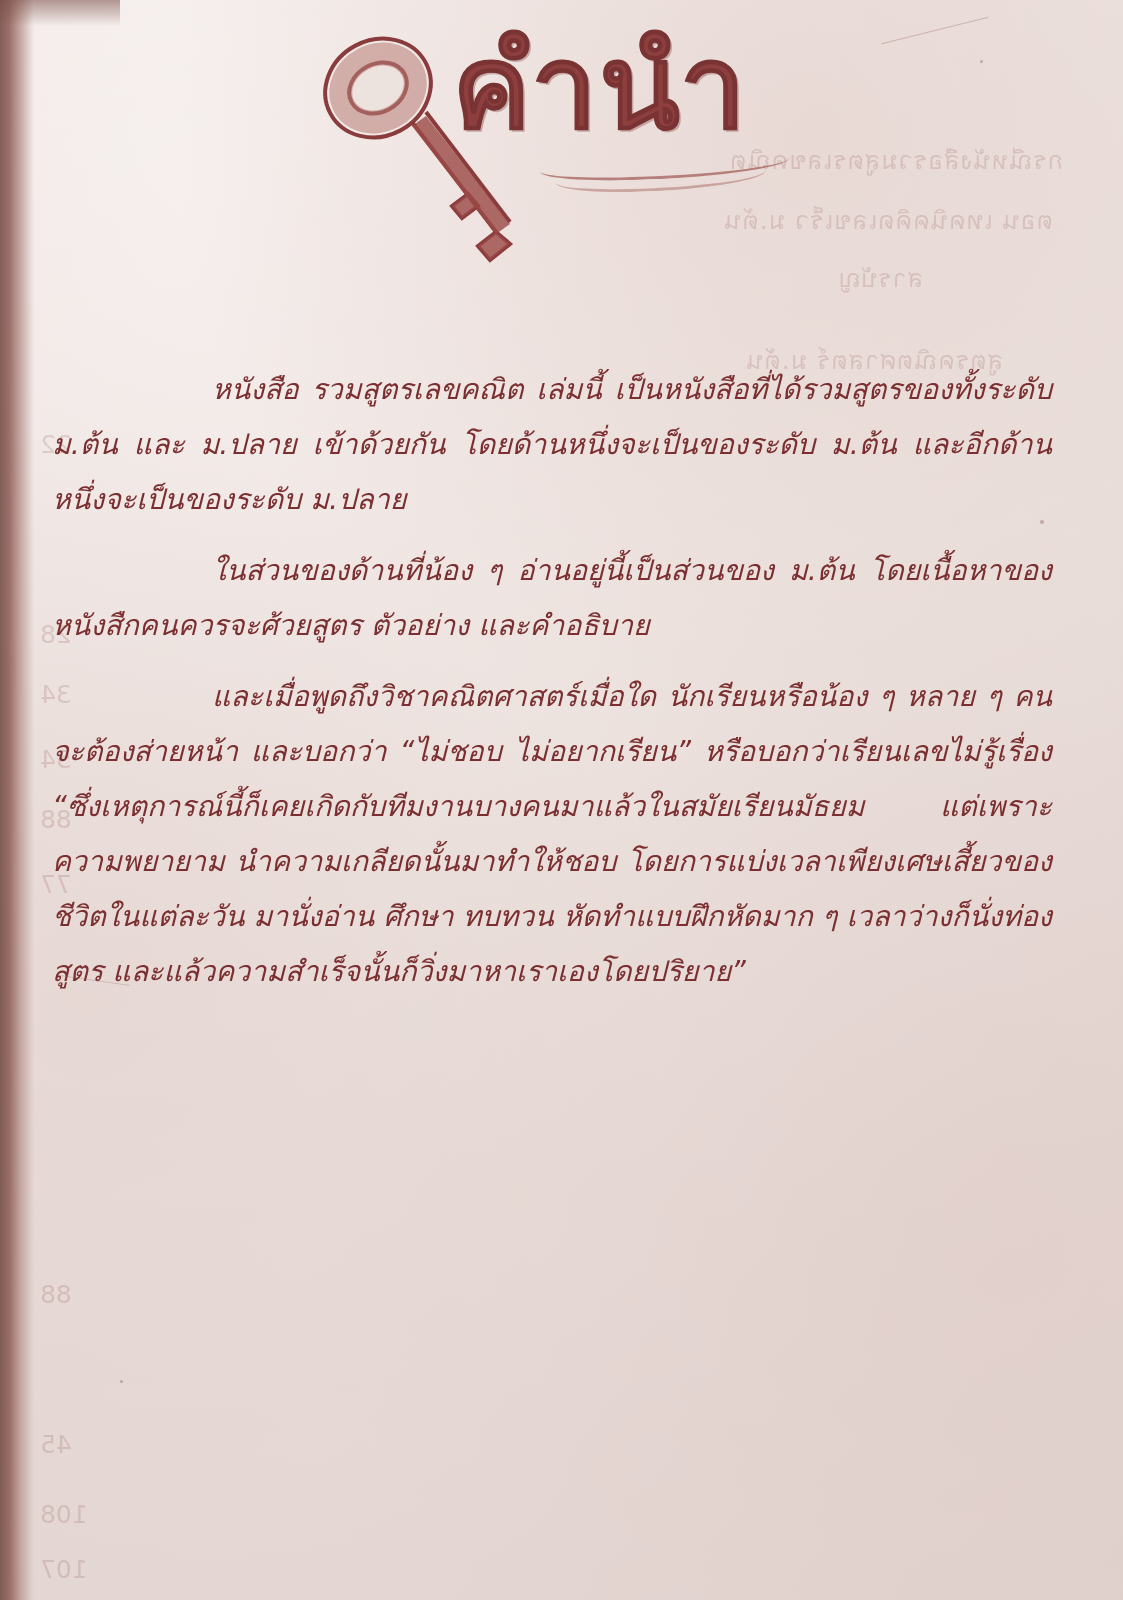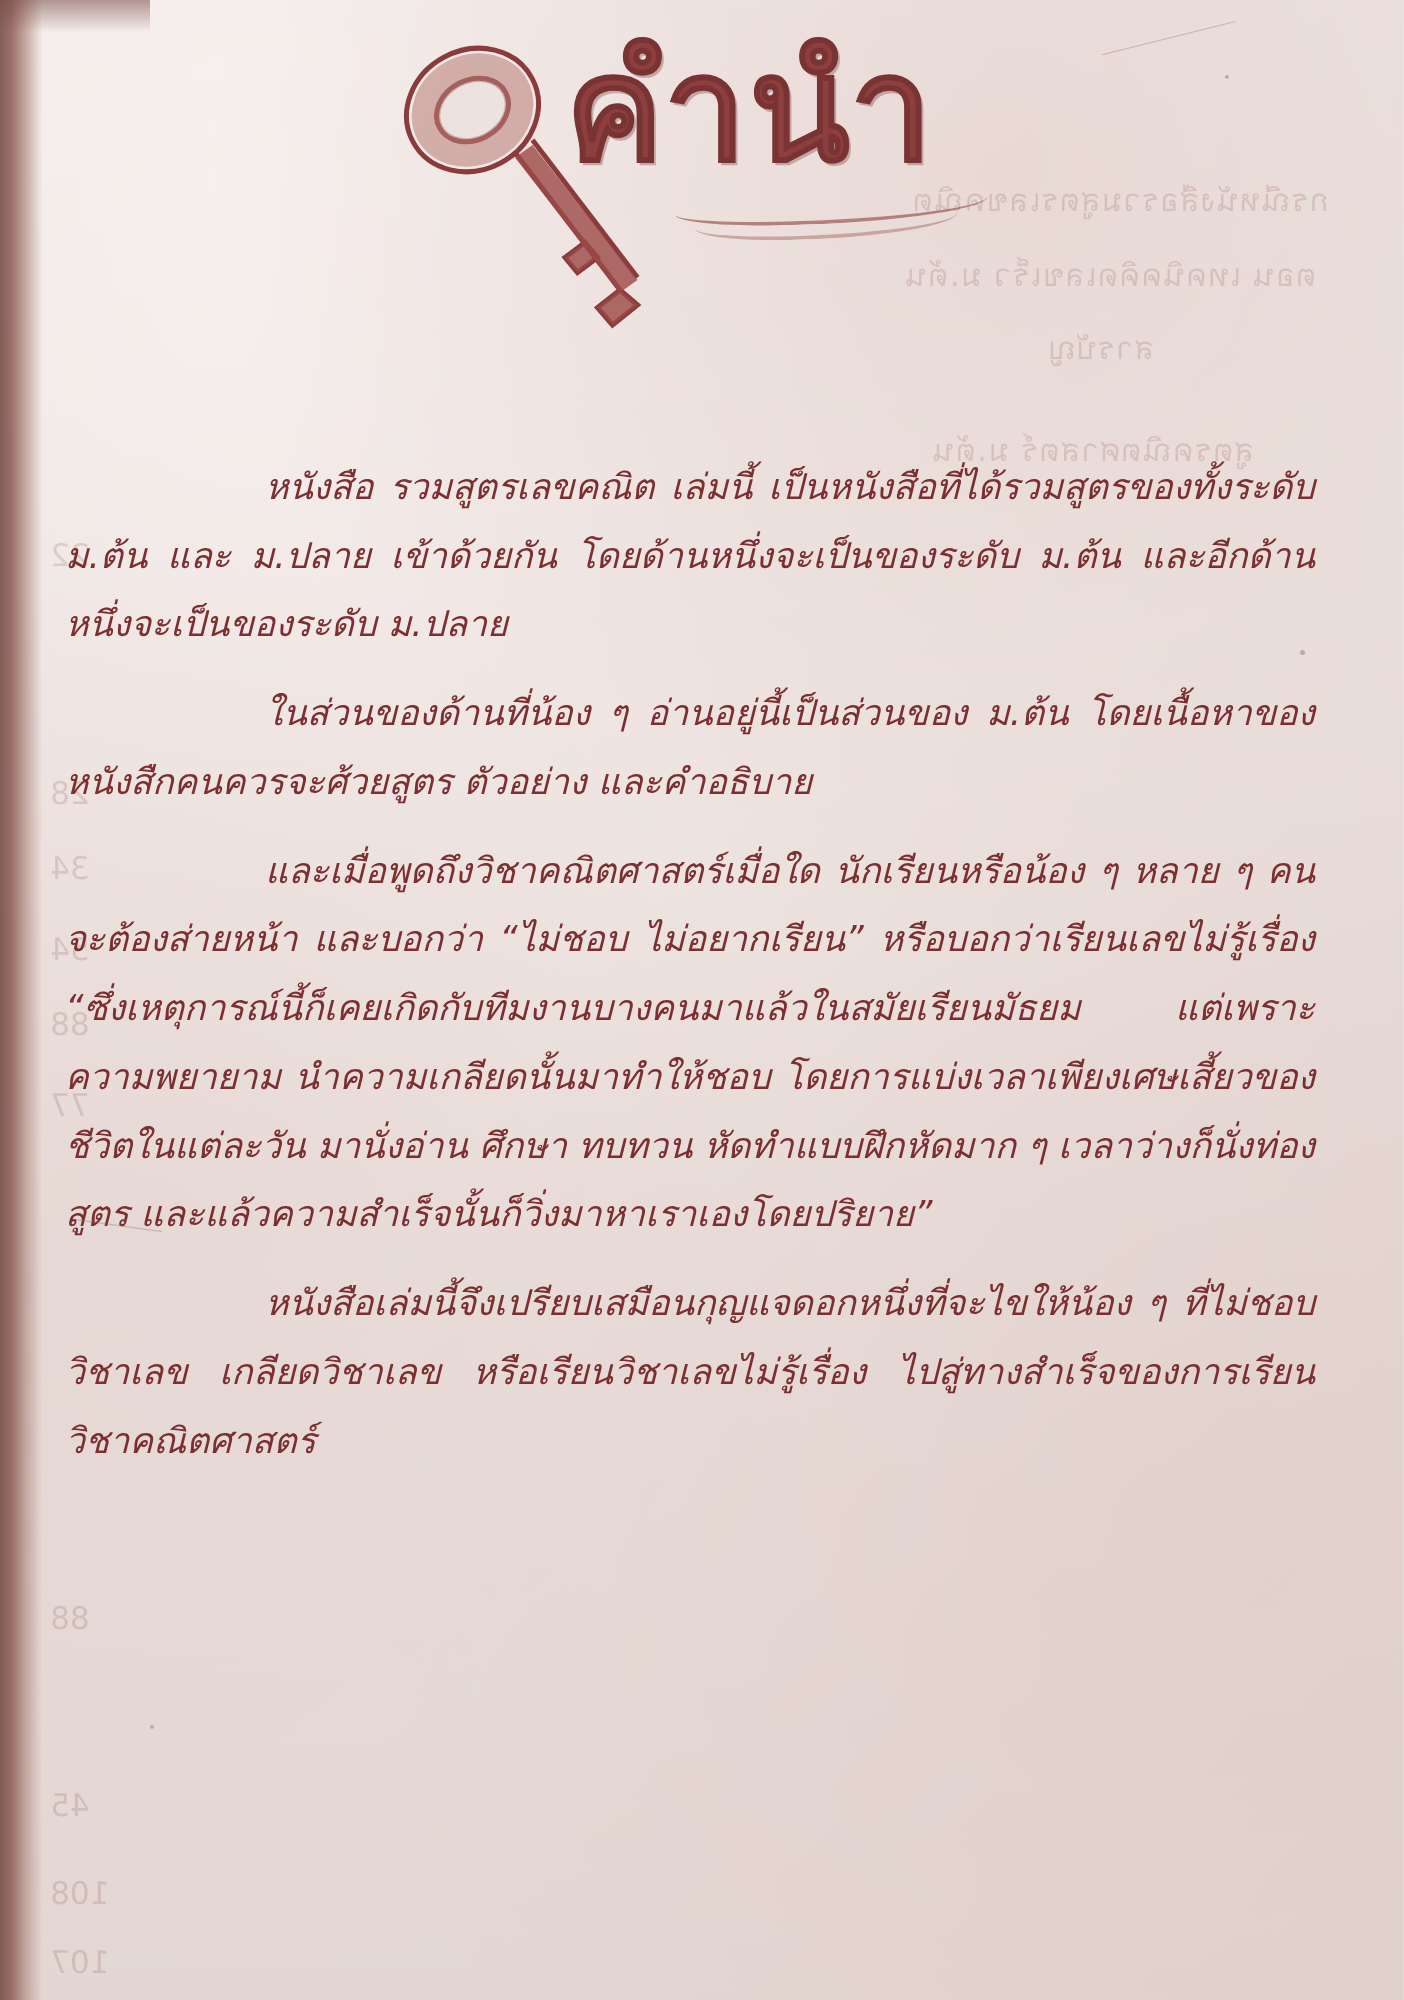--- a/index.html
+++ b/index.html
@@ -220,21 +220,20 @@
 
     <div class="title-word">คำนำ</div>
     <div class="title-underline"></div>
     <div class="title-underline second"></div>
   </div>
 
   <div class="body-text">
     <p class="para">หนังสือ รวมสูตรเลขคณิต เล่มนี้ เป็นหนังสือที่ได้รวมสูตรของทั้งระดับ ม.ต้น และ ม.ปลาย เข้าด้วยกัน โดยด้านหนึ่งจะเป็นของระดับ ม.ต้น และอีกด้านหนึ่งจะเป็นของระดับ ม.ปลาย</p>
     <p class="para">ในส่วนของด้านที่น้อง ๆ อ่านอยู่นี้เป็นส่วนของ ม.ต้น โดยเนื้อหาของหนังสืกคนควรจะศ้วยสูตร ตัวอย่าง และคำอธิบาย</p>
     <p class="para">และเมื่อพูดถึงวิชาคณิตศาสตร์เมื่อใด นักเรียนหรือน้อง ๆ หลาย ๆ คนจะต้องส่ายหน้า และบอกว่า “ไม่ชอบ ไม่อยากเรียน” หรือบอกว่าเรียนเลขไม่รู้เรื่อง “ซึ่งเหตุการณ์นี้ก็เคยเกิดกับทีมงานบางคนมาแล้วในสมัยเรียนมัธยม แต่เพราะความพยายาม นำความเกลียดนั้นมาทำให้ชอบ โดยการแบ่งเวลาเพียงเศษเสี้ยวของชีวิตในแต่ละวัน มานั่งอ่าน ศึกษา ทบทวน หัดทำแบบฝึกหัดมาก ๆ เวลาว่างก็นั่งท่องสูตร และแล้วความสำเร็จนั้นก็วิ่งมาหาเราเองโดยปริยาย”</p>
-    <p class="para">หนังสือเล่มนี้จึงเปรียบเสมือนกุญแจดอกหนึ่งที่จะไขให้น้อง ๆ ที่ไม่ชอบวิชาเลข เกลียดวิชาเลข หรือเรียนวิชาเลขไม่รู้เรื่อง ไปสู่ทางสำเร็จของการเรียนวิชาคณิตศาสตร์</p>
   </div>
 
   <div class="speckle" style="left:980px; top:60px; width:3px; height:3px;"></div>
   <div class="speckle" style="left:1040px; top:520px; width:4px; height:4px;"></div>
   <div class="speckle" style="left:120px; top:1380px; width:3px; height:3px;"></div>
   <div class="scratch" style="left:880px; top:30px; width:110px; height:1px; transform:rotate(-14deg);"></div>
   <div class="scratch" style="left:60px; top:980px; width:70px; height:1px; transform:rotate(8deg);"></div>
 
 </div>
 

